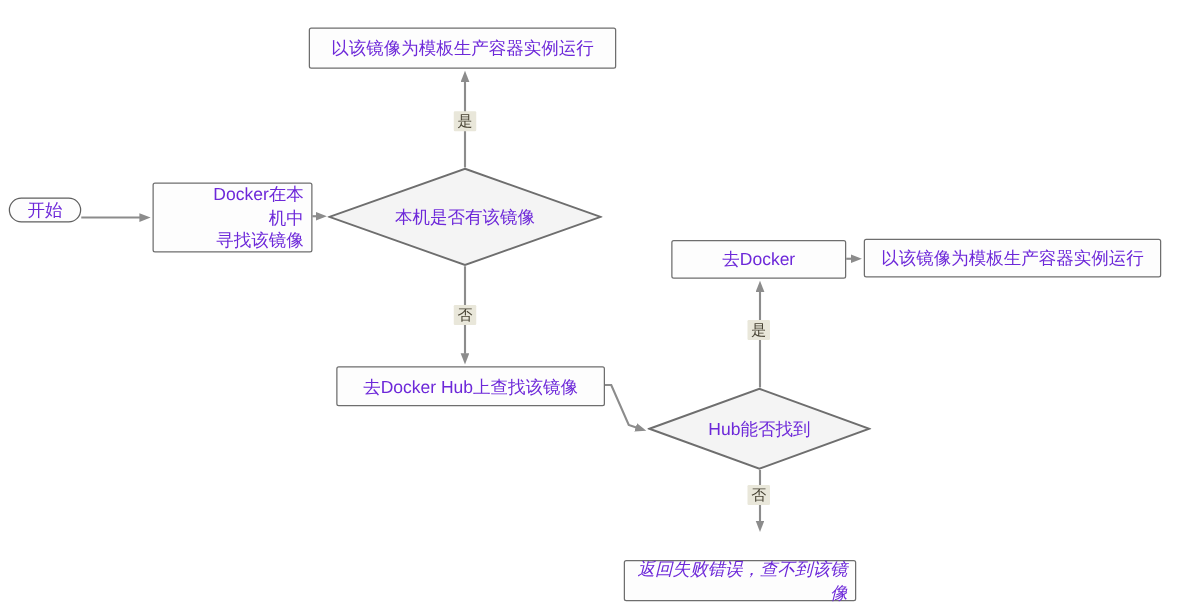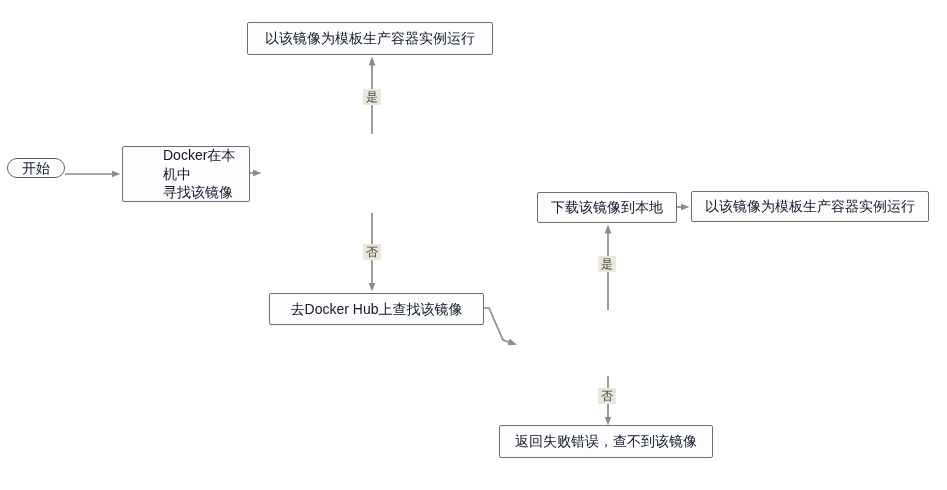--- a/index.html
+++ b/index.html
@@ -17,24 +17,24 @@
     left: 0; top: 0;
     width: 947px; height: 490px;
     z-index: 1;
   }
   .node {
     position: absolute;
     z-index: 2;
     display: flex;
     align-items: center;
     justify-content: center;
-    text-align: left;
+    text-align: right;
     font-size: 14px;
     line-height: 1.35;
-    color: #0f172a;
+    color: #6d28d9;
     box-sizing: border-box;
   }
   .process {
     background: #fdfdfd;
     border: 1.6px solid #6e6e6e;
     border-radius: 2px;
     padding: 2px 6px;
   }
   .terminator {
     background: #fdfdfd;
@@ -88,39 +88,51 @@
 
   <div class="node terminator" style="left:7px; top:158px; width:58px; height:20px;">
     <span class="node-label">开始</span>
   </div>
 
   <div class="node process" style="left:122px; top:146px; width:128px; height:56px;padding-left:40px;">
     <span class="node-label">Docker在本机中
 寻找该镜像</span>
   </div>
 
+  <div class="node diamond" style="left:262px; top:134px; width:220px; height:79px;">
+    <svg class="shape" viewBox="0 0 220 79" preserveAspectRatio="none">
+      <polygon points="110,1 218.5,39.5 110,78 1.5,39.5" fill="#f4f4f4" stroke="#6e6e6e" stroke-width="1.5" vector-effect="non-scaling-stroke"></polygon>
+    </svg>
+    <span class="node-label">本机是否有该镜像</span>
+  </div>
 
   <div class="node process" style="left:247px; top:22px; width:246px; height:33px;">
     <span class="node-label">以该镜像为模板生产容器实例运行</span>
   </div>
 
   <div class="node process" style="left:269px; top:293px; width:215px; height:32px;">
     <span class="node-label">去Docker Hub上查找该镜像</span>
   </div>
 
+  <div class="node diamond" style="left:518px; top:310px; width:179px; height:66px;">
+    <svg class="shape" viewBox="0 0 179 66" preserveAspectRatio="none">
+      <polygon points="89.5,1 177.5,33 89.5,65 1.5,33" fill="#f4f4f4" stroke="#6e6e6e" stroke-width="1.5" vector-effect="non-scaling-stroke"></polygon>
+    </svg>
+    <span class="node-label">Hub能否找到</span>
+  </div>
 
   <div class="node process" style="left:537px; top:192px; width:140px; height:31px;">
-    <span class="node-label">下载该镜像到本地</span>
+    <span class="node-label">去Docker</span>
   </div>
 
   <div class="node process" style="left:691px; top:191px; width:238px; height:31px;">
     <span class="node-label">以该镜像为模板生产容器实例运行</span>
   </div>
 
-  <div class="node process" style="left:499px; top:425px; width:214px; height:33px;">
+  <div class="node process" style="left:499px; top:448px; width:186px; height:33px;font-style:italic;">
     <span class="node-label">返回失败错误，查不到该镜像</span>
   </div>
 
   <span class="edge-label" style="left:363px; top:89px;">是</span>
   <span class="edge-label" style="left:363px; top:244px;">否</span>
   <span class="edge-label" style="left:598px; top:256px;">是</span>
   <span class="edge-label" style="left:598px; top:388px;">否</span>
 
 </div>
 

